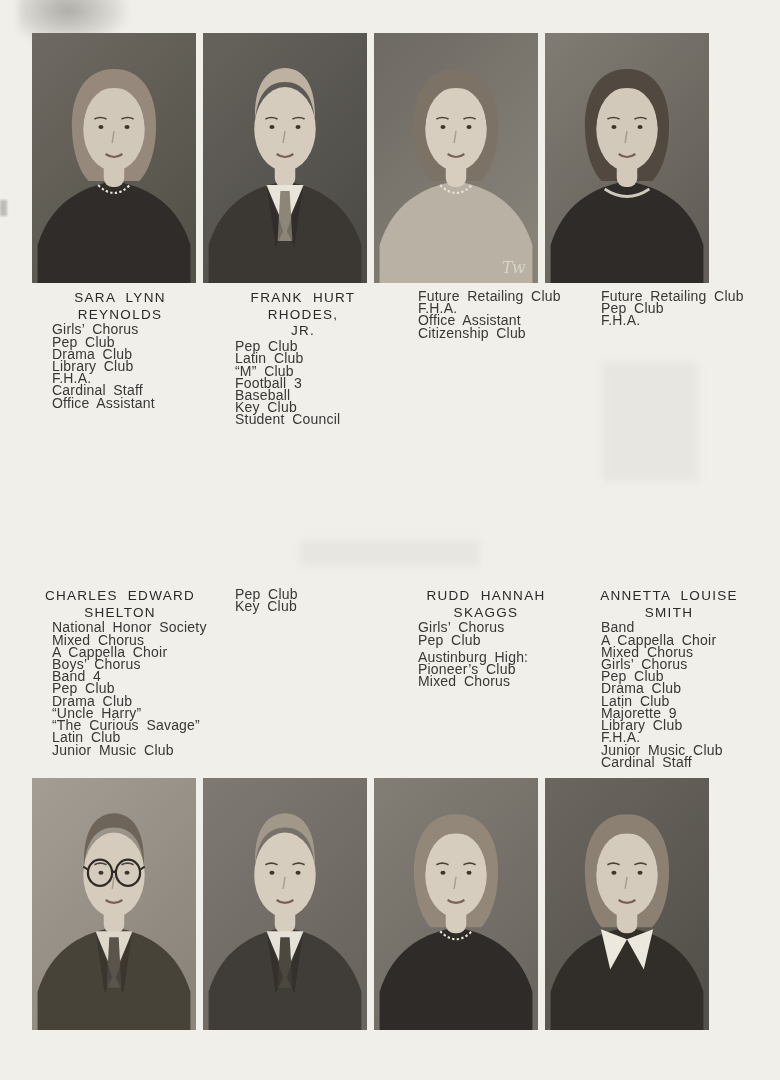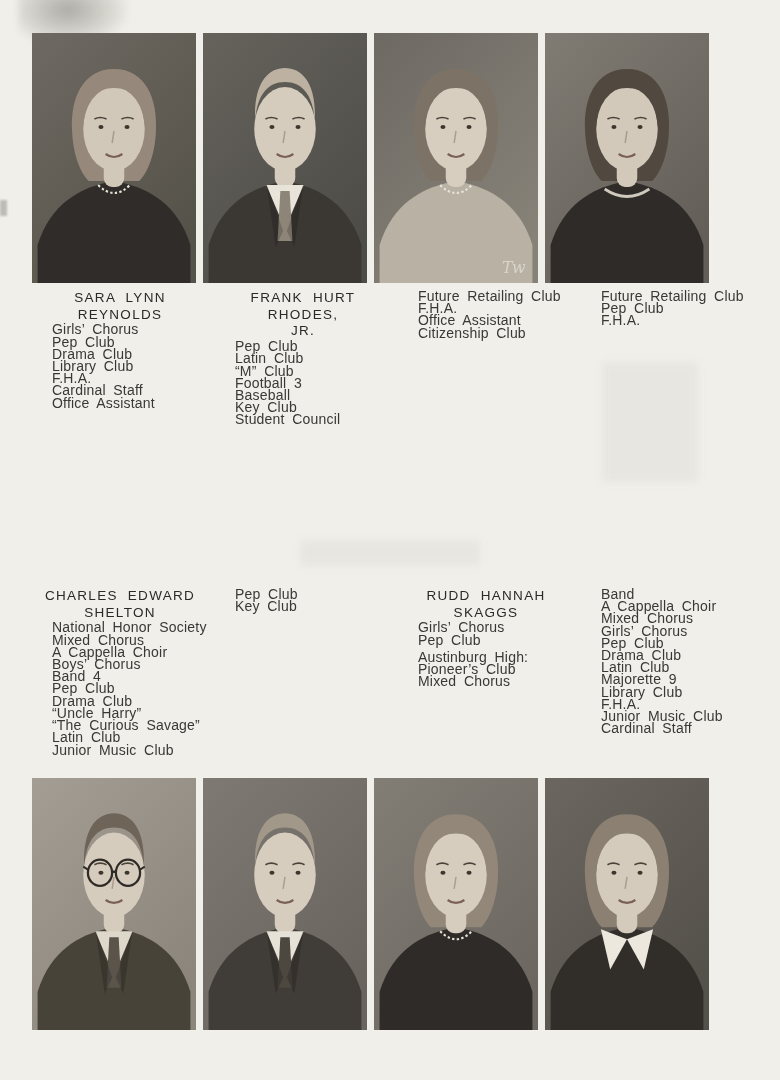--- a/index.html
+++ b/index.html
@@ -249,20 +249,24 @@
       <div class="entry-activities">
           <div>Girls’ Chorus</div>
           <div>Pep Club</div>
           <div class="spacer"></div>
           <div>Austinburg High:</div>
           <div>Pioneer’s Club</div>
           <div>Mixed Chorus</div>
         </div>
     </div>
     <div class="entry">
+      <div class="entry-name">
+          <div>ANNETTA LOUISE</div>
+          <div>SMITH</div>
+        </div>
       <div class="entry-activities">
           <div>Band</div>
           <div>A Cappella Choir</div>
           <div>Mixed Chorus</div>
           <div>Girls’ Chorus</div>
           <div>Pep Club</div>
           <div>Drama Club</div>
           <div>Latin Club</div>
           <div>Majorette 9</div>
           <div>Library Club</div>

